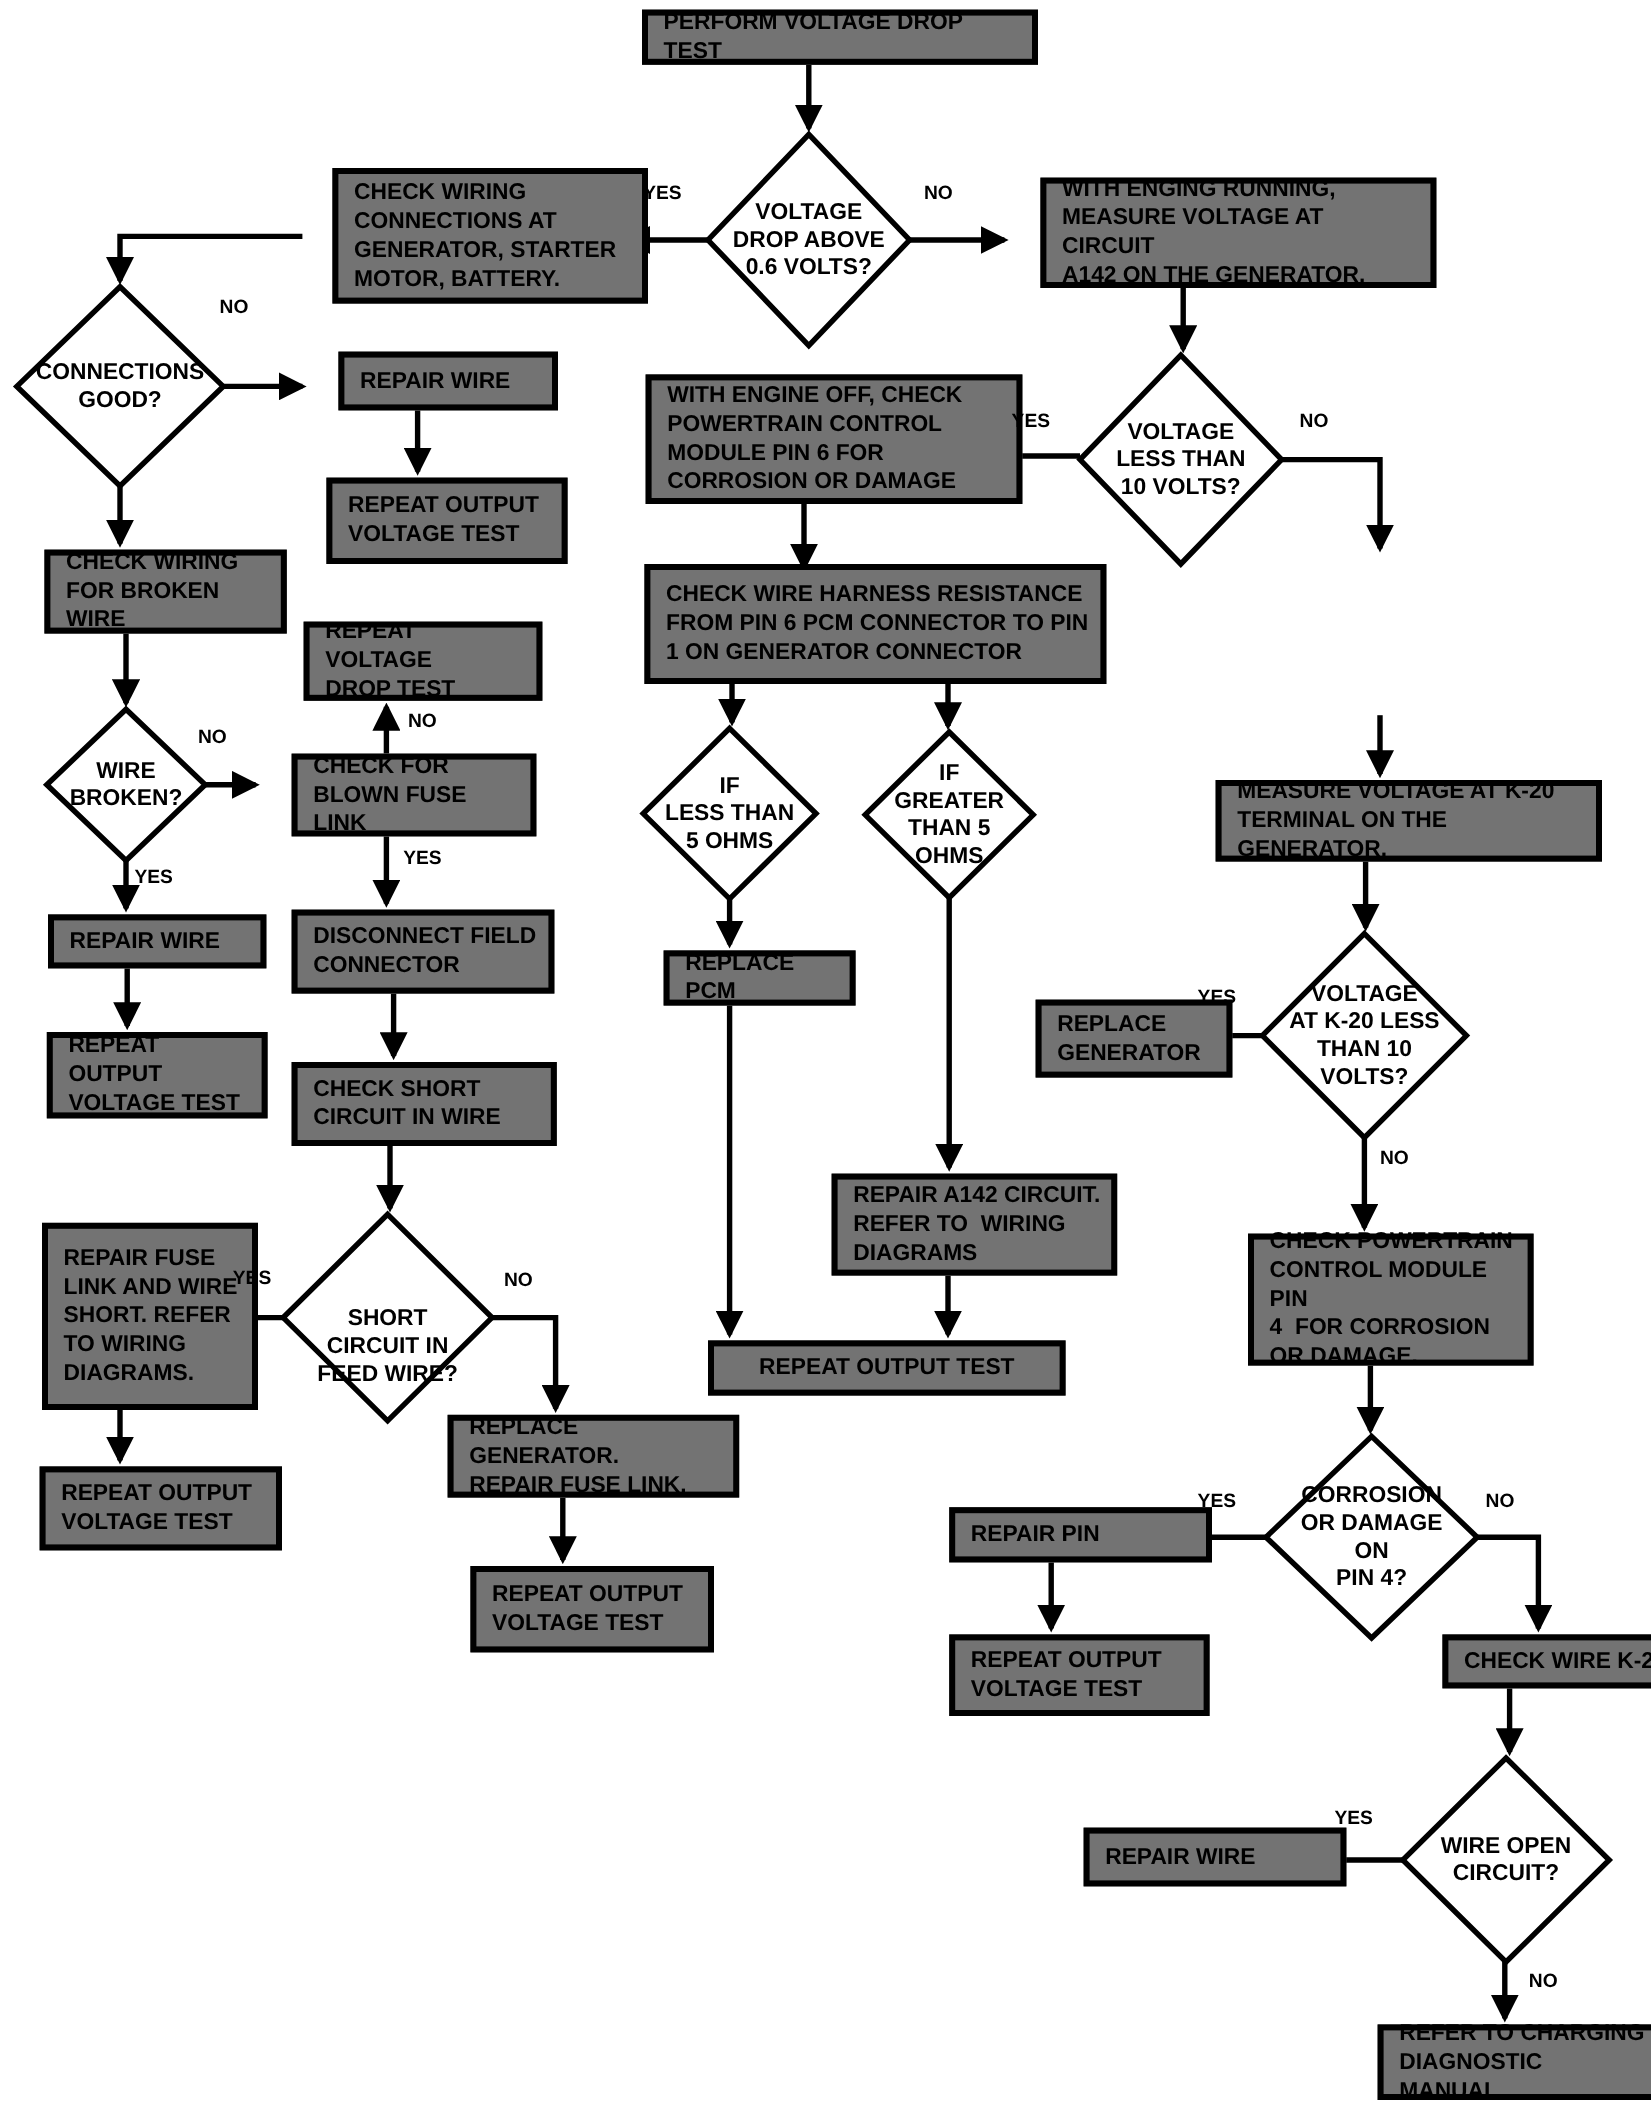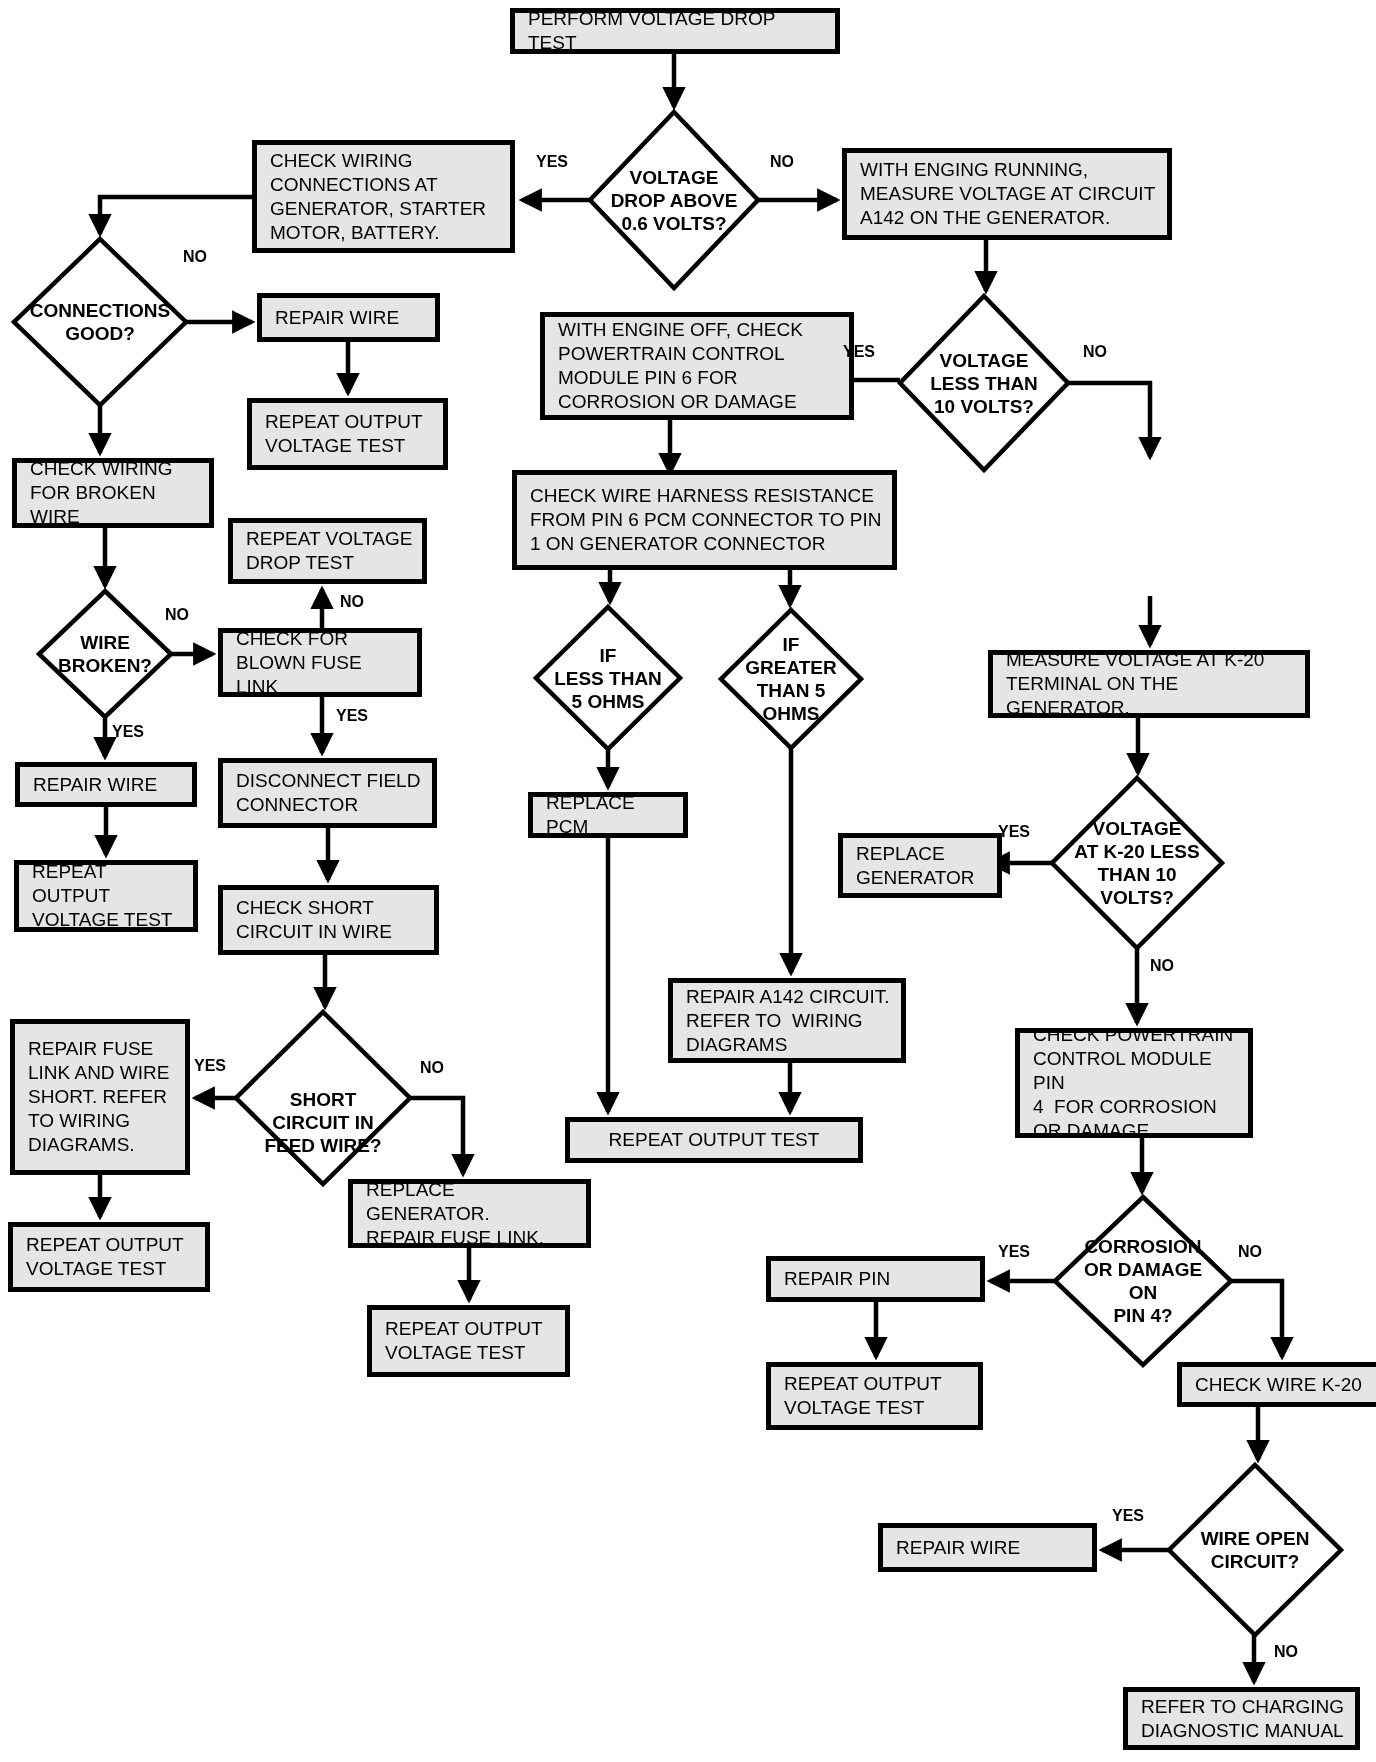--- a/index.html
+++ b/index.html
@@ -1,21 +1,21 @@
 <!DOCTYPE html>
 <html><head>
 <meta charset="utf-8">
 <style>
   html,body{margin:0;padding:0;background:#fff;}
   .stage{position:relative;width:1376px;height:1762px;background:#ffffff;
          font-family:"Liberation Sans",sans-serif;color:#000;overflow:hidden;}
   .wires{position:absolute;left:0;top:0;}
-  .pbox{position:absolute;box-sizing:border-box;border:5px solid #000;background:#e5e5e5;
+  .pbox{position:absolute;box-sizing:border-box;border:5px solid #000;background:#737373;
         display:flex;align-items:center;padding:3px 8px 3px 13px;
-        font-weight:400;font-size:19px;line-height:24px;white-space:pre-wrap;}
+        font-weight:700;font-size:19px;line-height:24px;white-space:pre-wrap;margin-left:25px;}
   .pbox.center{justify-content:center;padding-left:8px;text-align:right;}
   .dtext{position:absolute;transform:translate(-50%,-50%);text-align:center;
          font-weight:700;font-size:19px;line-height:23px;white-space:pre-wrap;}
   .elabel{position:absolute;font-weight:700;font-size:16px;line-height:20px;}
 </style>
 </head>
 <body>
 
 <div class="stage">
 
@@ -106,21 +106,21 @@
 LINK AND WIRE
 SHORT. REFER
 TO WIRING
 DIAGRAMS.</div>
   <div class="pbox" style="left:8px;top:1222px;width:202px;height:70px">REPEAT OUTPUT
 VOLTAGE TEST</div>
   <div class="pbox" style="left:348px;top:1179px;width:243px;height:69px">REPLACE GENERATOR.
 REPAIR FUSE LINK.</div>
   <div class="pbox" style="left:367px;top:1305px;width:203px;height:72px">REPEAT OUTPUT
 VOLTAGE TEST</div>
-  <div class="pbox" style="left:540px;top:312px;width:314px;height:108px">WITH ENGINE OFF, CHECK
+  <div class="pbox" style="left:513px;top:312px;width:314px;height:108px">WITH ENGINE OFF, CHECK
 POWERTRAIN CONTROL
 MODULE PIN 6 FOR
 CORROSION OR DAMAGE</div>
   <div class="pbox" style="left:512px;top:470px;width:385px;height:100px">CHECK WIRE HARNESS RESISTANCE
 FROM PIN 6 PCM CONNECTOR TO PIN
 1 ON GENERATOR CONNECTOR</div>
   <div class="pbox" style="left:528px;top:792px;width:160px;height:46px">REPLACE PCM</div>
   <div class="pbox" style="left:668px;top:978px;width:238px;height:85px">REPAIR A142 CIRCUIT.
 REFER TO  WIRING
 DIAGRAMS</div>

